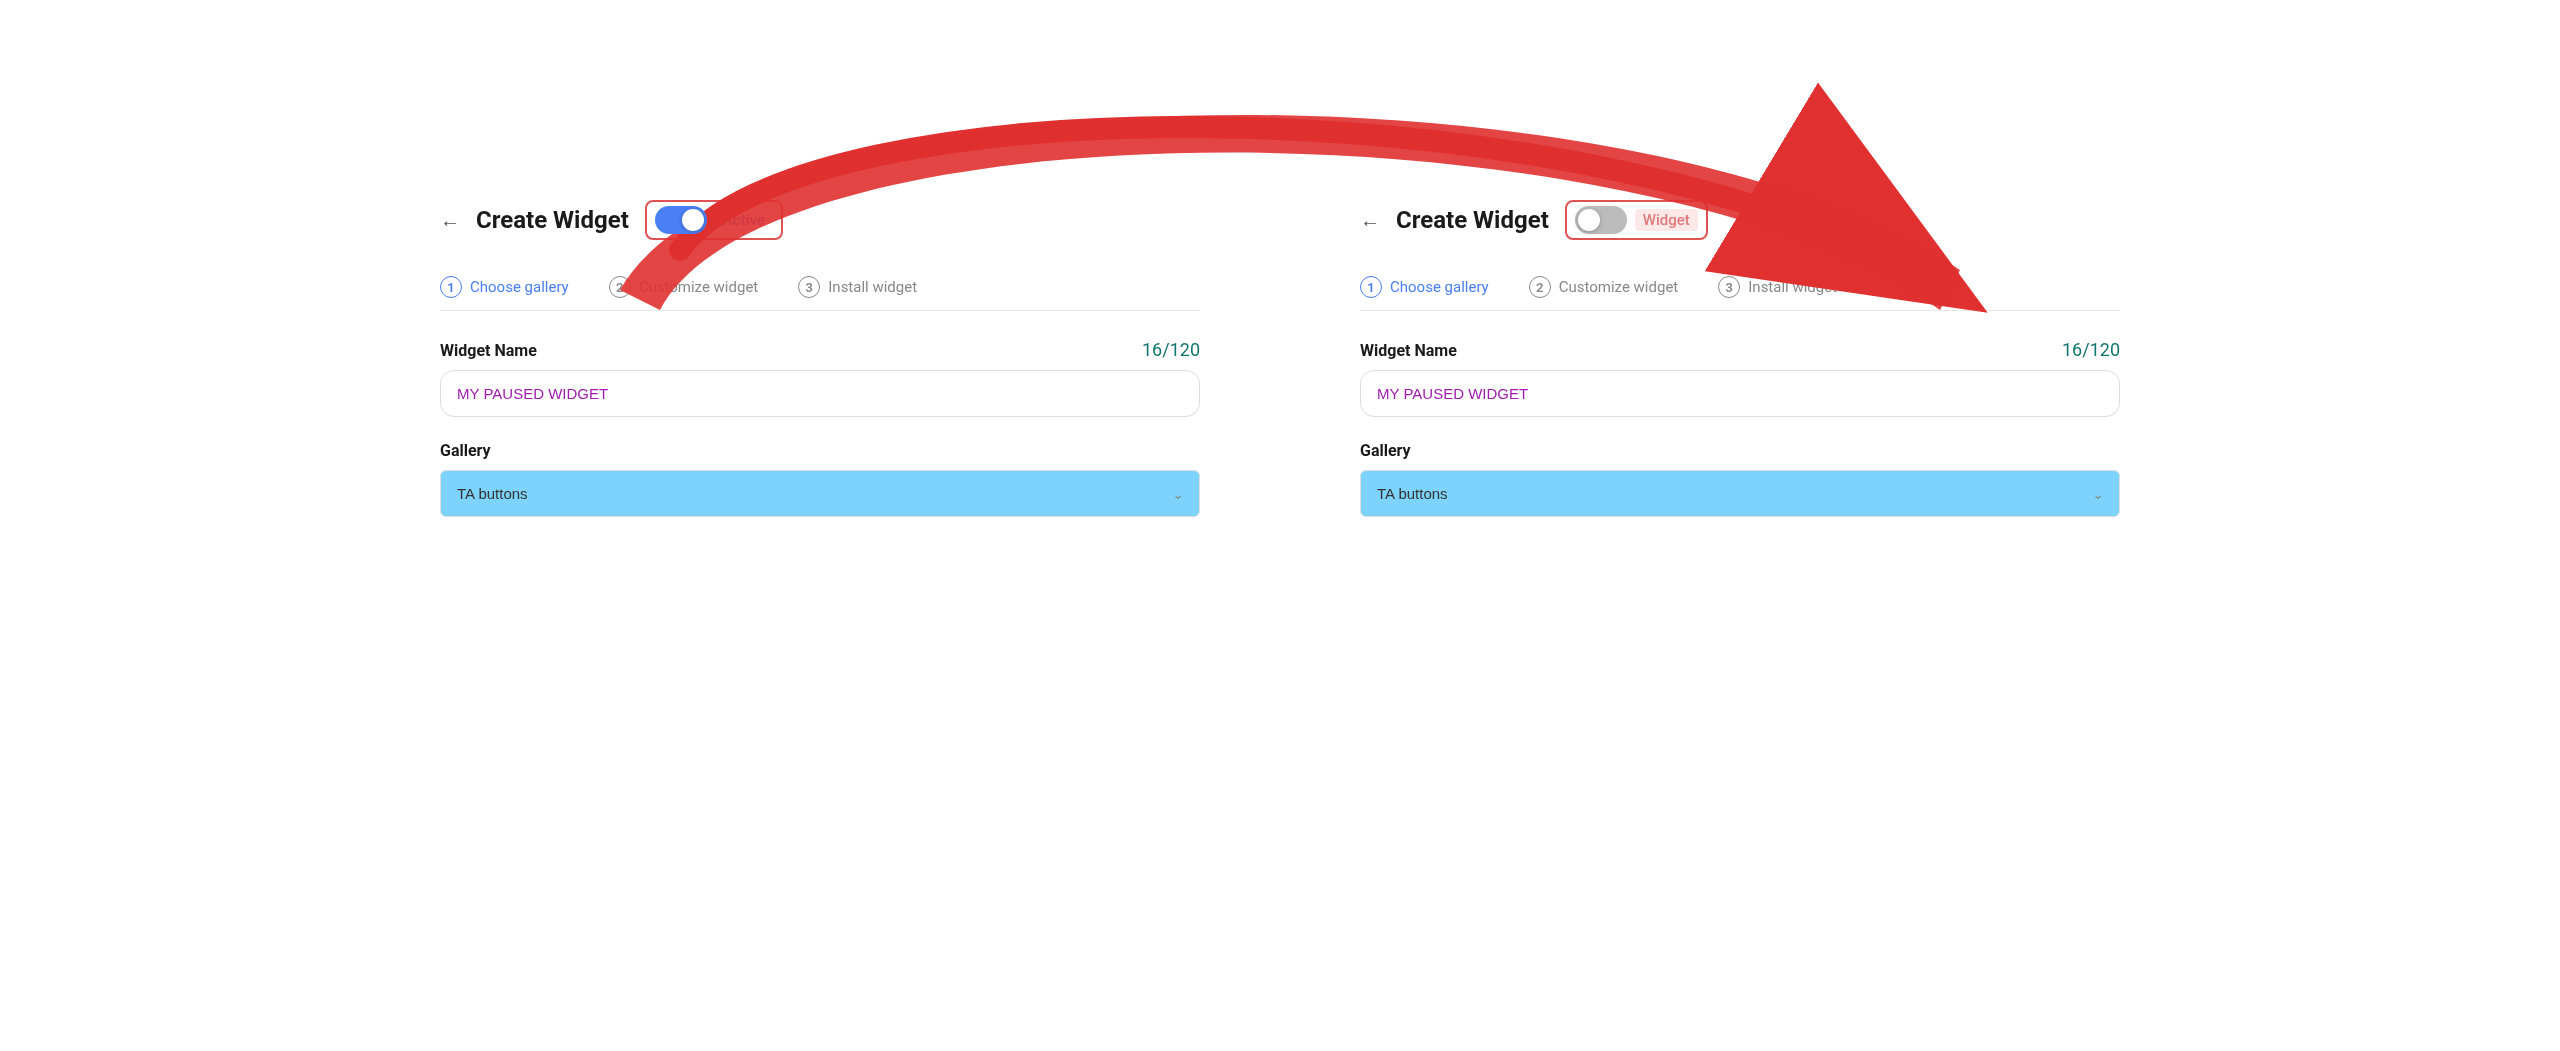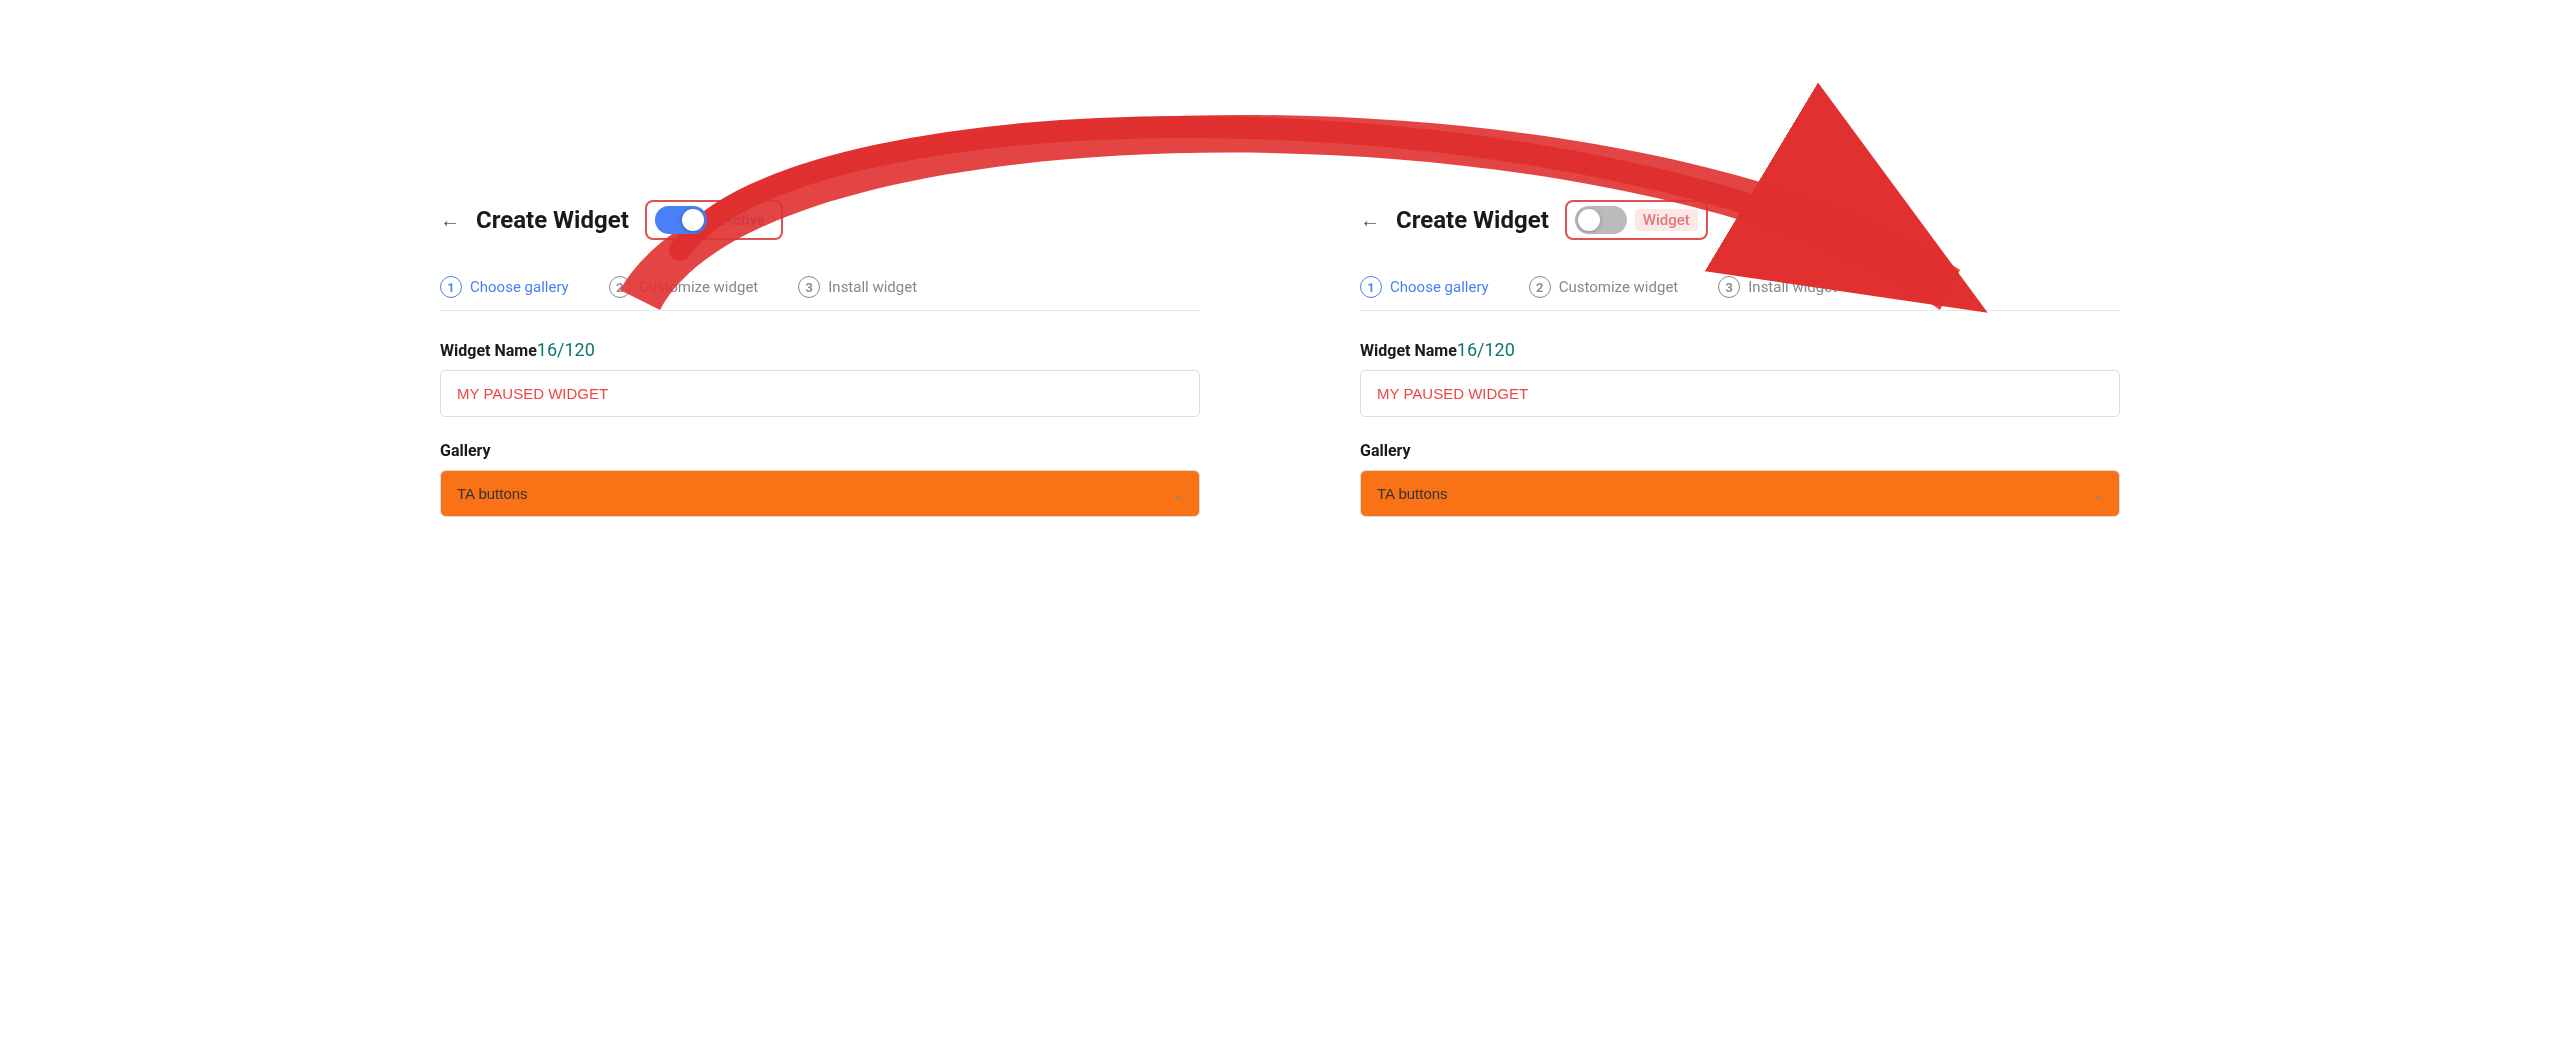--- a/index.html
+++ b/index.html
@@ -163,54 +163,55 @@
       font-weight: 600;
     }
 
     
     .form-section {
       margin-bottom: 24px;
     }
 
     .field-header {
       display: flex;
+      justify-content: space-between;
       align-items: baseline;
       margin-bottom: 10px;
     }
 
     .field-label {
       font-size: 16px;
       font-weight: 700;
       color: #1a1a1a;
     }
 
     .field-counter {
       font-size: 18px;
       color: #0f766e;
     }
 
     .text-input {
       width: 100%;
       padding: 14px 16px;
       border: 1px solid #ddd;
-      border-radius: 5px;
+      border-radius: 14px;
       font-size: 15px;
-      color: #ef4444;
+      color: #a21caf;
       background: #fff;
       outline: none;
     }
 
     .select-input {
       width: 100%;
       padding: 14px 16px;
       border: 1px solid #ddd;
       border-radius: 6px;
       font-size: 15px;
       color: #333;
-      background: #f97316;
+      background: #7dd3fc;
       outline: none;
       appearance: none;
       cursor: pointer;
       position: relative;
     }
 
     .select-wrapper {
       position: relative;
     }
 

